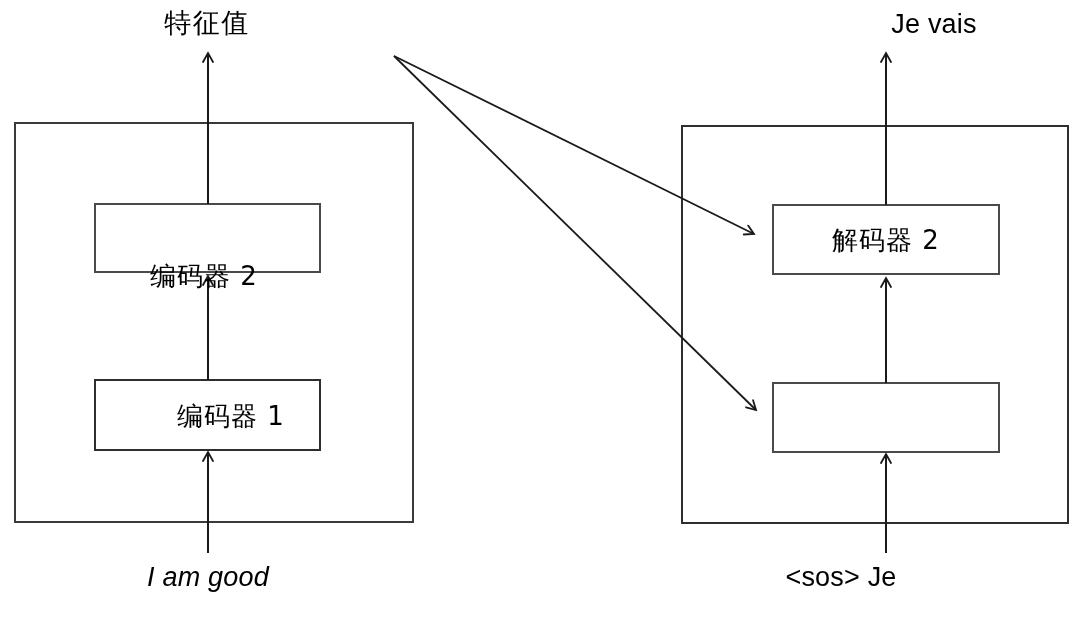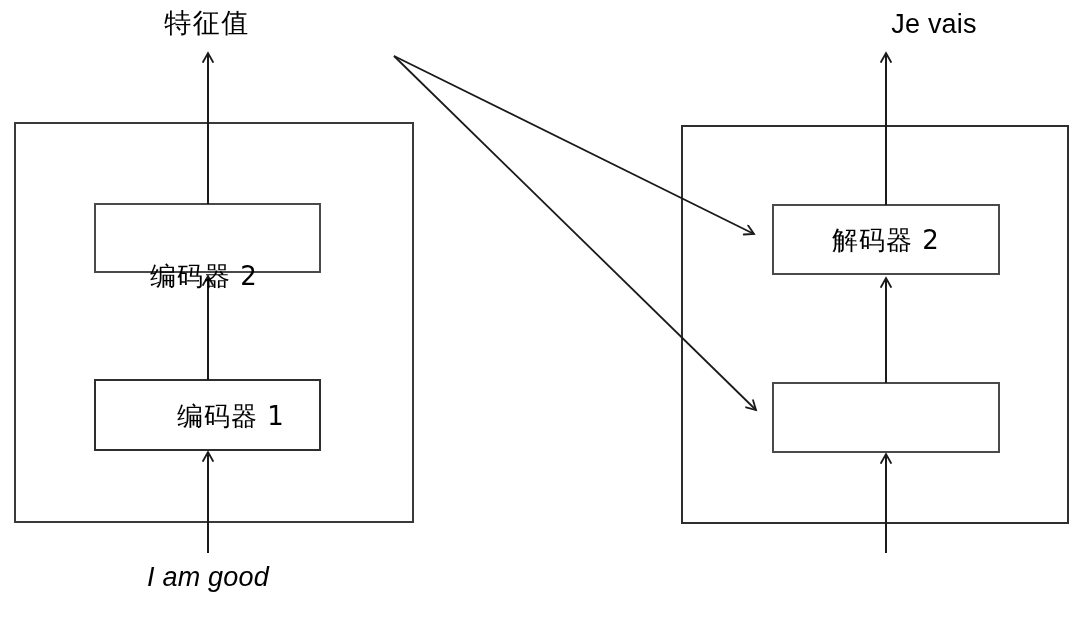--- a/index.html
+++ b/index.html
@@ -89,17 +89,18 @@
   <div class="label cn-label" style="left:207px; top:23px;">特征值</div>
 
   <div class="label io-label" style="left:208px; top:578px;font-style:italic;">I am good</div>
 
   <div class="label box-label" style="left:204px; top:239px;margin-top:37px;">编码器 2</div>
 
   <div class="label box-label" style="left:208px; top:416px;margin-left:23px;">编码器 1</div>
 
   <div class="label io-label" style="left:886px; top:25px;margin-left:48px;">Je vais</div>
 
+  <div class="label io-label" style="left:841px; top:578px;">&lt;sos&gt; Je</div>
 
   <div class="label box-label" style="left:886px; top:240px;">解码器 2</div>
 
 
 </div>
 
 </body></html>

